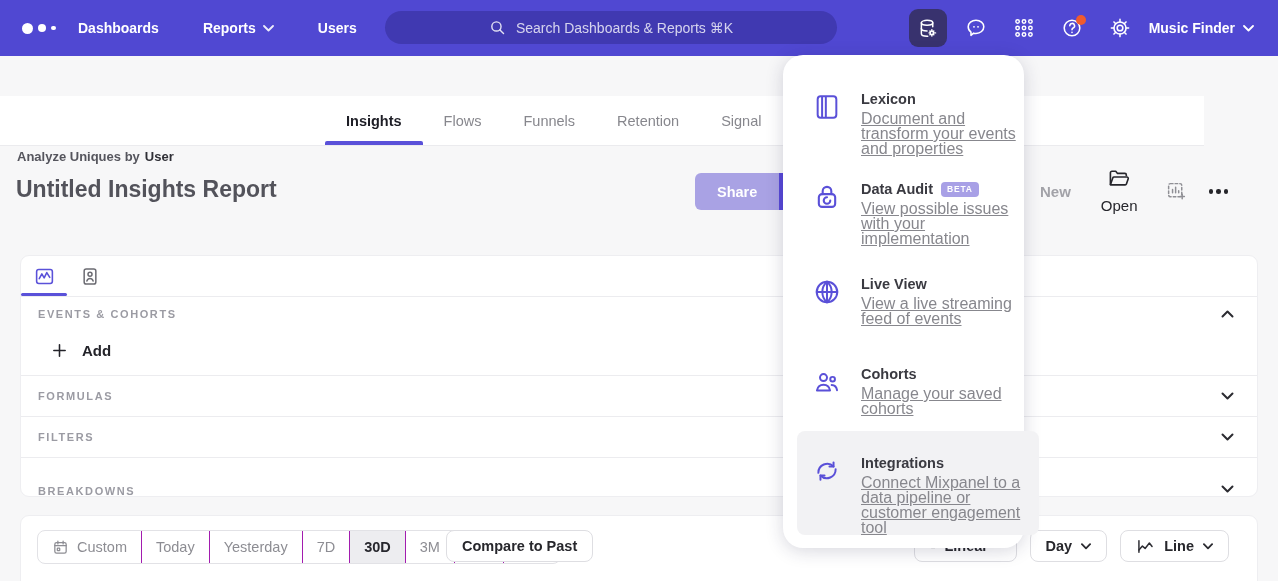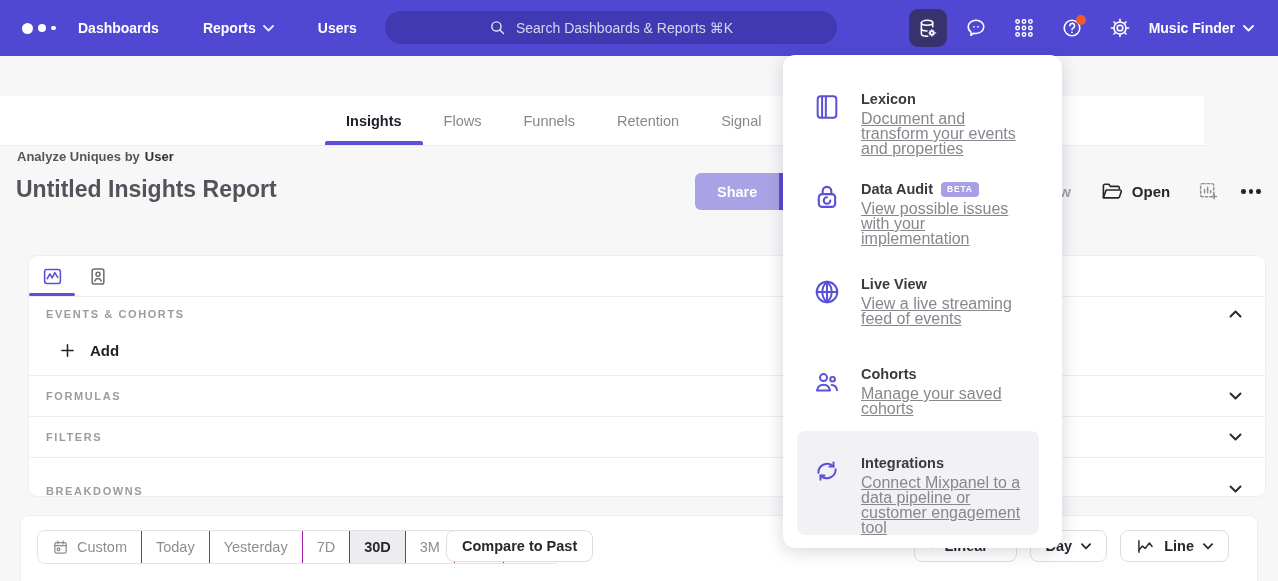--- a/index.html
+++ b/index.html
@@ -49,28 +49,28 @@
   .page-title { position:absolute; left:16px; top:176px; font-size:23px; font-weight:700; color:#53535b; }
 
   .share-group { position:absolute; left:695px; top:173px; display:flex; height:37px; z-index:2; }
   .share-btn { background:#a9a2e4; color:#fff; font-size:14.5px; font-weight:600; border:none;
     border-radius:6px 0 0 6px; padding:0 22px; cursor:pointer; }
   .link-btn { background:#5748d8; border:none; border-radius:0 6px 6px 0; width:46px;
     display:flex; align-items:center; justify-content:center; cursor:pointer; }
   .hdr-right { position:absolute; top:173px; left:1040px; height:37px; display:flex; align-items:center; z-index:2; }
   .new-label { color:#a2a2a8; font-size:15px; font-weight:600; margin-right:30px; cursor:pointer; }
   .open-btn { display:flex; align-items:center; gap:9px; color:#26262c; font-size:15px;
-    font-weight:700; cursor:pointer; margin-right:28px; }
+    font-weight:400; cursor:pointer; margin-right:28px;flex-direction:column; }
   .board-btn { color:#8f8f95; cursor:pointer; margin-right:18px; }
   .more-btn { display:flex; gap:3px; cursor:pointer; padding:4px; }
   .more-btn i { width:4.5px; height:4.5px; border-radius:50%; background:#26262b; display:block; }
 
   
   .card { position:absolute; background:#fff; border:1px solid #eeeef1; border-radius:9px; }
-  .builder { left:28px; top:255px; width:1238px; height:242px; z-index:1; }
+  .builder { left:20px; top:255px; width:1238px; height:242px; z-index:1; }
   .icon-tabs { position:absolute; left:0; top:0; height:40px; display:flex; }
   .icon-tab { width:46px; height:40px; display:flex; align-items:center; justify-content:center;
     position:relative; cursor:pointer; color:#6b6b72; }
   .icon-tab.active { color:#5a51d9; }
   .icon-tab.active::after { content:""; position:absolute; left:0; right:0; bottom:0;
     height:3px; background:#5a51d9; border-radius:2px; }
   .b-row { position:absolute; left:0; right:0; border-top:1px solid #ececef; display:flex;
     align-items:center; padding:0 17px; cursor:pointer; }
   .sec-label { font-size:11px; font-weight:700; letter-spacing:1.6px; color:#9b9ba3; }
   .chev { margin-left:auto; color:#2b2b31; padding:4px 6px; }
@@ -86,22 +86,22 @@
     color:#8d8d93; border-right:1px solid #a21caf; cursor:pointer; white-space:nowrap; }
   .seg:last-child { border-right:none; }
   .seg.selected { background:#ededf0; color:#27272d; font-weight:700; }
   .btn { display:flex; align-items:center; gap:9px; height:32px; padding:0 15px;
     border:1px solid #dedee2; border-radius:8px; background:#fff; font-size:14.5px;
     font-weight:700; color:#27272c; cursor:pointer; white-space:nowrap; }
   .compare-btn { position:absolute; left:425px; top:14px; }
   .ctl-right { position:absolute; right:28px; top:14px; display:flex; gap:13px; }
 
   
-  .panel { position:absolute; left:783px; top:55px; width:279px; height:493px; background:#fff;
-    border-radius:12px; box-shadow:0 3px 18px rgba(35,35,70,.18); z-index:10; }
+  .panel { position:absolute; left:783px; top:55px; width:241px; height:493px; background:#fff;
+    border-radius:20px; box-shadow:0 3px 18px rgba(35,35,70,.18); z-index:10; }
   .menu-item { position:absolute; left:14px; width:242px; display:flex; cursor:pointer;
     border-radius:8px; padding:10px 8px 10px 16px; }
   .menu-item.hover { background:#f2f2f4; }
   .mi-icon { width:30px; flex:0 0 30px; margin-right:18px; color:#5a50d8; padding-top:2px; }
   .mi-title { font-size:14.5px; font-weight:700; color:#3a3a41; display:flex; align-items:center; gap:8px; }
   .mi-desc { font-size:16px; color:#87878d; line-height:15px; margin-top:4px; max-width:160px;text-decoration:underline; }
   .beta-badge { background:#a8a0e6; color:#fff; font-size:8.5px; font-weight:700;
     letter-spacing:.8px; border-radius:4px; padding:2.5px 6px; }
 </style>
 </head>

